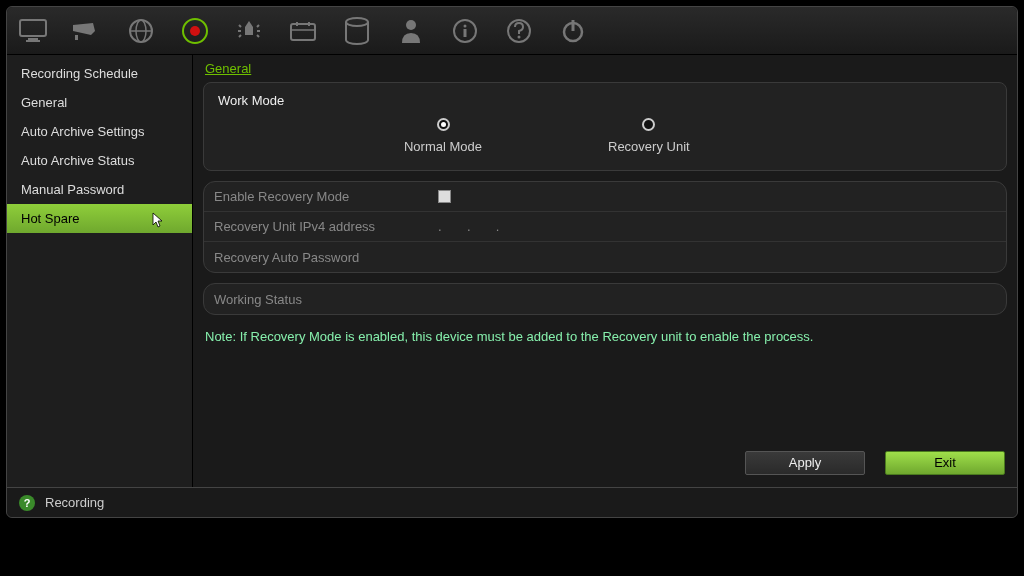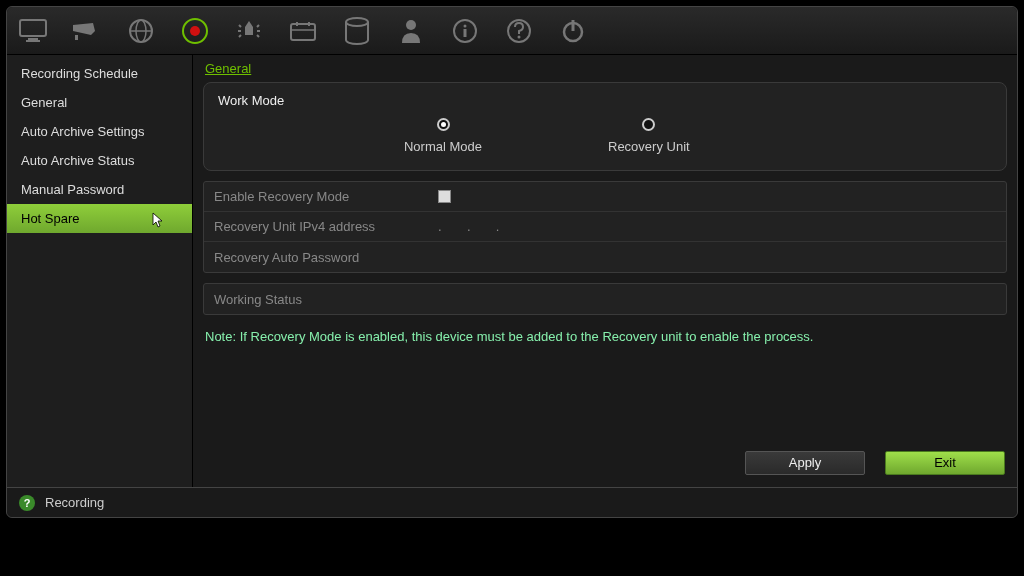--- a/index.html
+++ b/index.html
@@ -121,21 +121,21 @@
   .radio.checked::after {
     content: "";
     width: 5px;
     height: 5px;
     border-radius: 50%;
     background: #fff;
   }
   .form-table {
     background: #222;
     border: 1px solid #3a3a3a;
-    border-radius: 3px;
+    border-radius: 12px;
     margin-bottom: 10px;
   }
   .form-row {
     display: flex;
     align-items: center;
     border-bottom: 1px solid #333;
     height: 30px;
   }
   .form-row:last-child { border-bottom: none; }
   .form-label {

